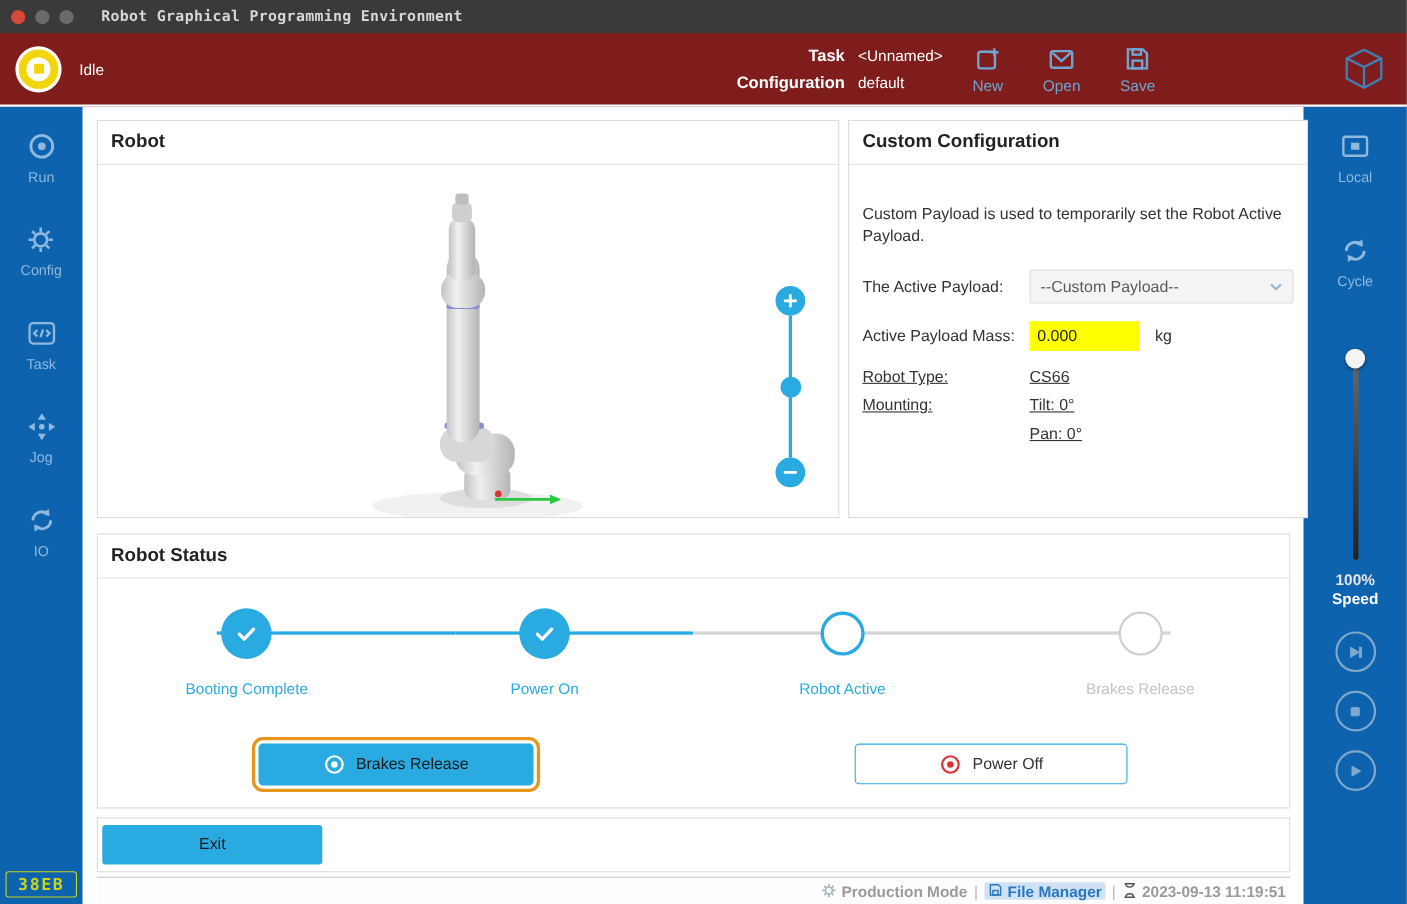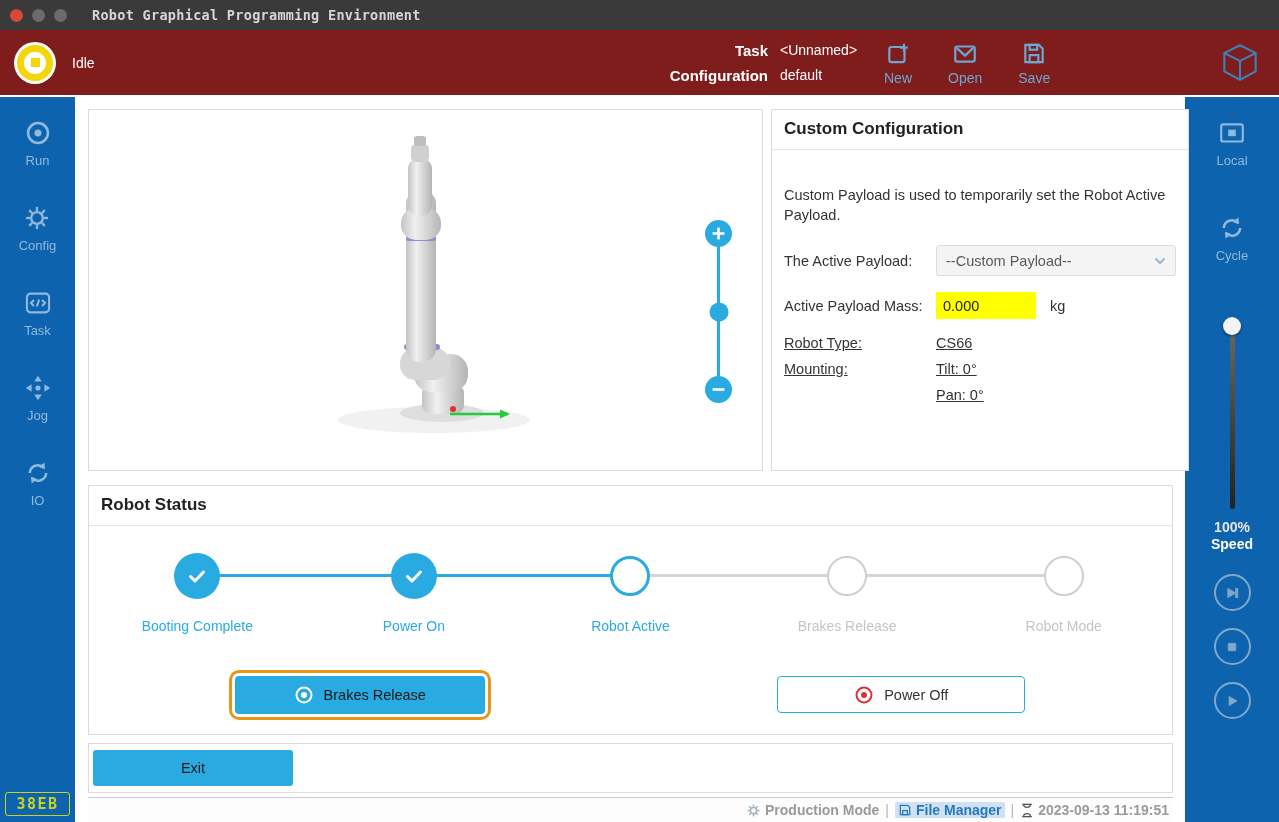--- a/index.html
+++ b/index.html
@@ -98,21 +98,21 @@
   .btn-col { flex:1; display:flex; justify-content:center; }
   .brakes-btn { width:250px; height:38px; background:#29abe2; border:none; border-radius:4px; color:#1a1a1a; font-size:14.5px; display:flex; align-items:center; justify-content:center; gap:10px; cursor:pointer; outline:3px solid #e8951c; outline-offset:3px; font-family:"Liberation Sans", sans-serif; }
   .poweroff-btn { width:248px; height:37px; background:#fff; border:1px solid #29abe2; border-radius:4px; color:#333; font-size:14.5px; display:flex; align-items:center; justify-content:center; gap:10px; cursor:pointer; font-family:"Liberation Sans", sans-serif; }
 
   
   .exit-row { margin-top:8px; height:50px; flex:0 0 auto; display:flex; align-items:center; padding-left:4px; }
   .exit-btn { width:200px; height:36px; background:#29abe2; border:none; border-radius:3px; color:#1b1b1b; font-size:14.5px; cursor:pointer; font-family:"Liberation Sans", sans-serif; }
 
   
   .statusbar { margin-top:auto; height:25px; border-top:1px solid #c9c9c9; display:flex; align-items:center; justify-content:flex-end; gap:6px; color:#9a9a9a; font-weight:bold; font-size:14px; padding-right:4px; background:#fdfdfd; flex:0 0 auto; }
-  .sb-item { display:flex; align-items:center; gap:4px; }
+  .sb-item { display:flex; align-items:flex-start; gap:4px; }
   .sb-sep { color:#b5b5b5; font-weight:normal; }
   .sb-fm { color:#2878be; background:#cfe1f3; padding:0 3px; border-radius:2px; cursor:pointer; }
 </style>
 </head>
 <body>
 
 <div class="screen">
 
   <div class="titlebar">
     <div class="win-dot dot-close"></div>
@@ -222,20 +222,21 @@
         <span>IO</span>
       </div>
       <div class="code-badge">38EB</div>
     </div>
 
     <div class="main">
 
       <div class="top-row">
 
         <section class="panel robot-panel">
+          <div class="panel-title">Robot</div>
           <div class="robot-view">
             <svg class="robot-svg" width="210" height="320" viewBox="0 0 210 320">
               <defs>
                 <linearGradient id="armg" x1="0" x2="1" y1="0" y2="0">
                   <stop offset="0" stop-color="#c3c3c3"></stop>
                   <stop offset="0.35" stop-color="#f0f0f0"></stop>
                   <stop offset="1" stop-color="#b4b4b4"></stop>
                 </linearGradient>
               </defs>
               <ellipse cx="110" cy="302" rx="96" ry="13" fill="#f1f1f1"></ellipse>
@@ -351,26 +352,20 @@
             <div class="step-label">Robot Active</div>
           </div>
 
           <div class="step pending">
             <div class="dotbox">
                 <div class="dot"></div>
               </div>
             <div class="step-label">Brakes Release</div>
           </div>
 
-          <div class="step pending">
-            <div class="dotbox">
-                <div class="dot"></div>
-              </div>
-            <div class="step-label">Robot Mode</div>
-          </div>
         </div>
 
         <div class="btn-row">
           <div class="btn-col">
             <button class="brakes-btn">
               <svg width="20" height="20" viewBox="0 0 20 20" fill="none" stroke="#fff" stroke-width="2">
                 <circle cx="10" cy="10" r="7.5"></circle>
                   <circle cx="10" cy="10" r="3" fill="#fff" stroke="none"></circle>
               </svg>
               <span>Brakes Release</span>

